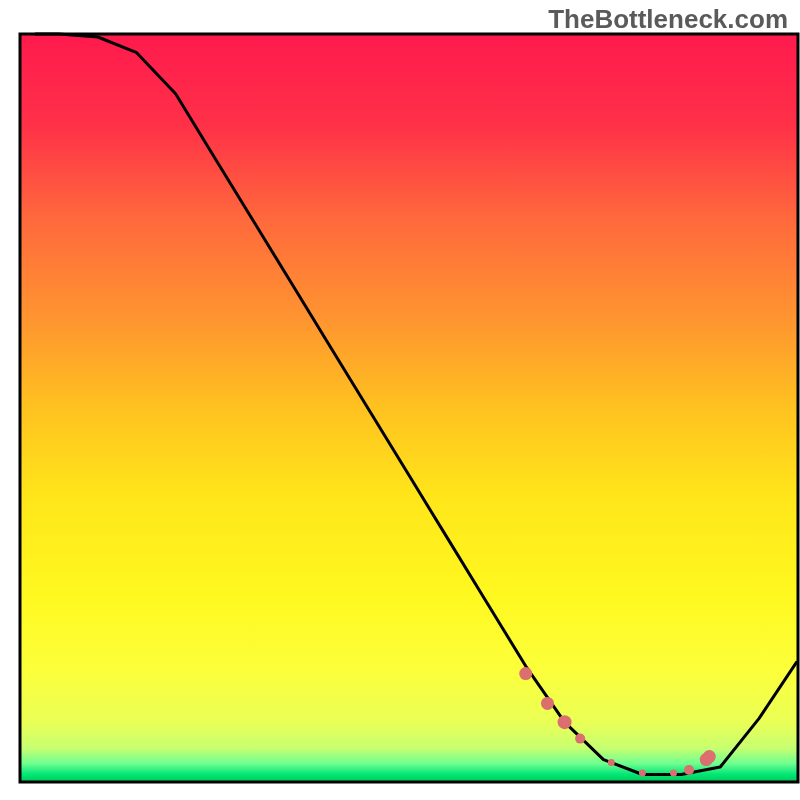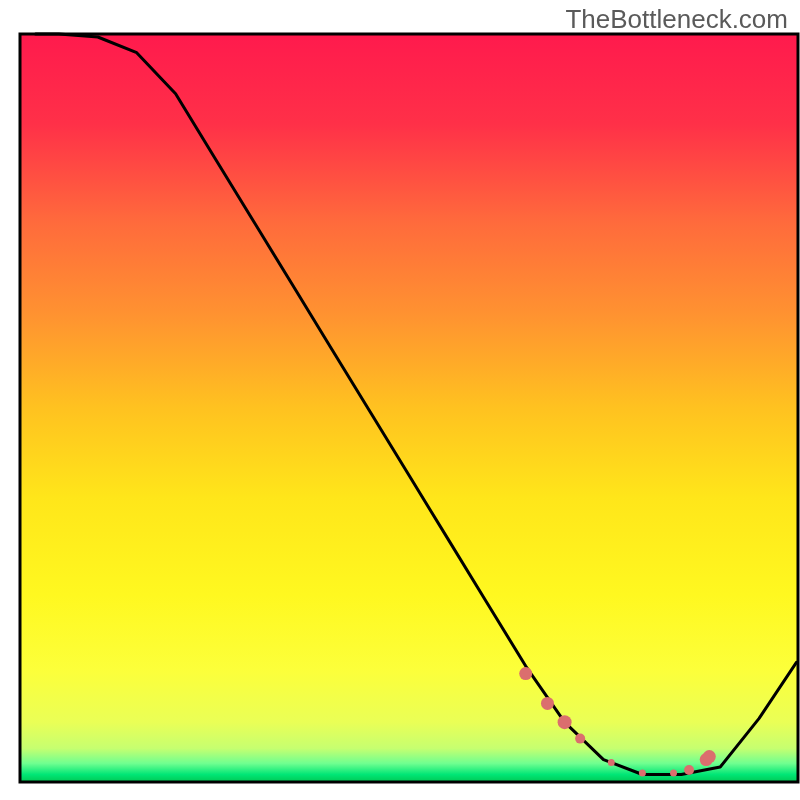--- a/index.html
+++ b/index.html
@@ -14,21 +14,21 @@
     position: relative;
     width: 800px;
     height: 800px;
   }
   .watermark {
     position: absolute;
     top: 4px;
     right: 12px;
     font-family: Arial, Helvetica, sans-serif;
     font-size: 26px;
-    font-weight: normal;
+    font-weight: bold;
     color: #5a5a5a;
     z-index: 10;
     text-align: right;
   }
   svg.plot {
     position: absolute;
     left: 0;
     top: 0;
   }
 </style>

